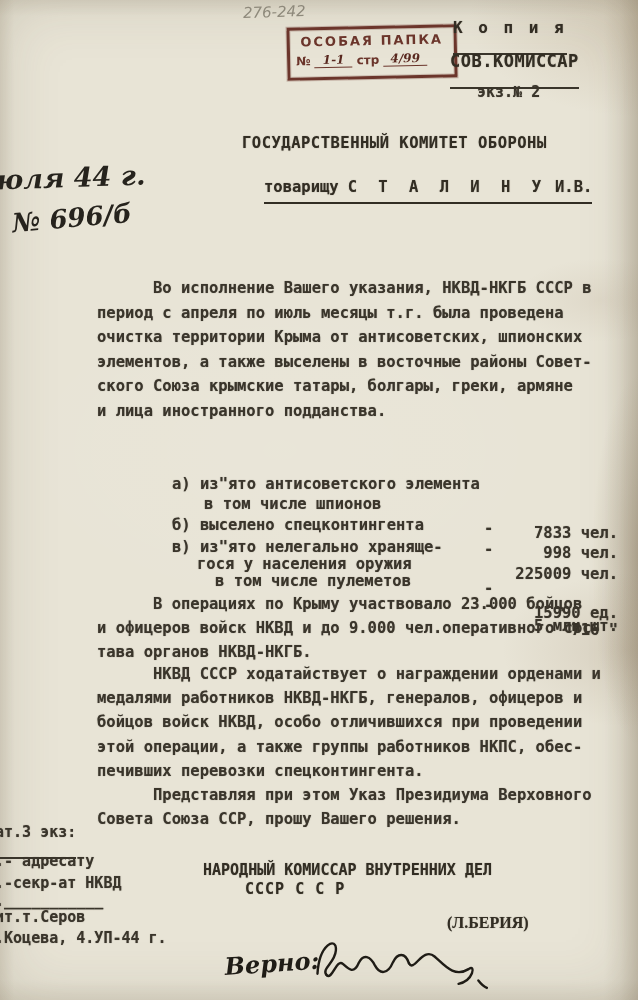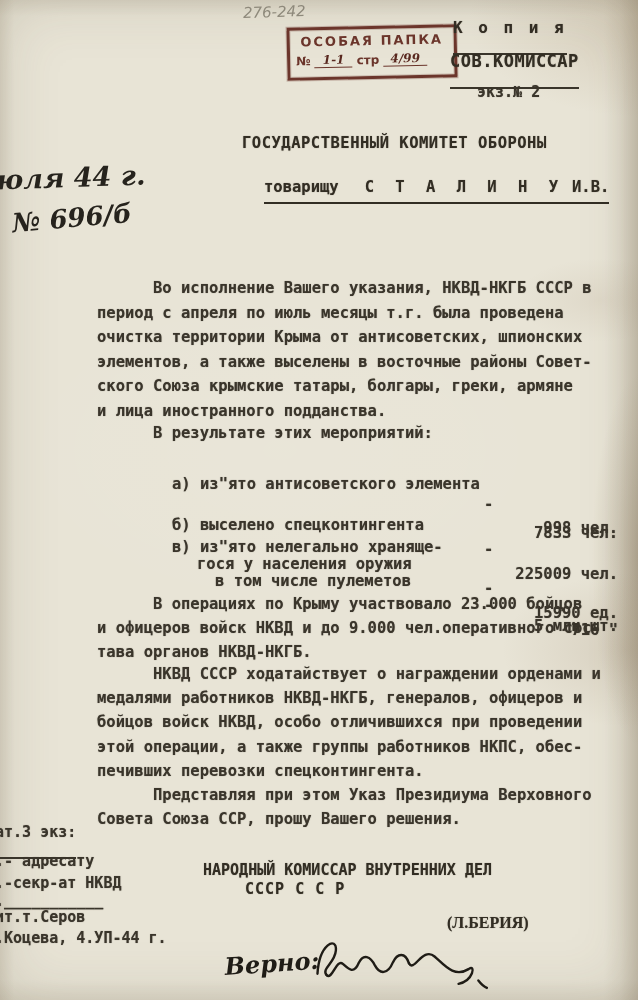--- a/index.html
+++ b/index.html
@@ -66,40 +66,40 @@
   </div>
 
   <div class="typed dark" style="left:453px; top:16px; font-size:16px; letter-spacing:3px;"><span class="ul">К о п и я</span></div>
 
   <div class="typed dark" style="left:450px; top:49px; font-size:17px; letter-spacing:0.5px;"><span class="ul" style="border-bottom-width:2.5px;">СОВ.КОМИССАР</span></div>
 
   <div class="typed" style="left:477px; top:80px; font-size:15px;">экз.№ 2</div>
 
   <div class="typed dark" style="left:242px; top:131px; font-size:15.5px; letter-spacing:0.5px;">ГОСУДАРСТВЕННЫЙ КОМИТЕТ ОБОРОНЫ</div>
 
-  <div class="typed dark" style="left:264px; top:175px; font-size:15.5px; border-bottom:2px solid #322d23; padding-bottom:2px;"><span>товарищу</span><span style="letter-spacing:6px; margin-left:26px;">С Т А Л И Н У</span><span style="margin-left:8px;">И.В.</span></div>
+  <div class="typed dark" style="left:264px; top:175px; font-size:15.5px; border-bottom:2px solid #322d23; padding-bottom:2px;"><span>товарищу</span><span style="letter-spacing:6px; margin-left:9px;">С Т А Л И Н У</span><span style="margin-left:8px;">И.В.</span></div>
 
   <div class="hand" style="left:-4px; top:162px; font-size:27px; transform:rotate(-2deg); font-weight:bold;">юля 44 г.</div>
   <div class="hand" style="left:12px; top:203px; font-size:26px; transform:rotate(-5deg); font-weight:bold;">№ 696/б</div>
 
   <div class="typed" style="left:97px; top:276px; width:525px; text-indent:56px;">Во исполнение Вашего указания, НКВД-НКГБ СССР в
 период с апреля по июль месяцы т.г. была проведена
 очистка территории Крыма от антисоветских, шпионских
 элементов, а также выселены в восточные районы Совет-
 ского Союза крымские татары, болгары, греки, армяне
 и лица иностранного подданства.</div>
 
-  <div class="typed" style="left:153px; top:421px;">В результате этих мероприятий:</div>
 
   <div class="typed row" style="top:447px;">
     <span class="lbl" style="left:172px;">а) из"ято антисоветского элемента</span>
     <span class="dash"></span>
     <span class="val">7833 чел.</span>
   </div>
   <div class="typed row" style="top:467px;">
+    <span class="lbl" style="left:204px;">в том числе шпионов</span>
     <span class="dash">-</span>
     <span class="val">998 чел.</span>
   </div>
   <div class="typed row" style="top:488px;">
     <span class="lbl" style="left:172px;">б) выселено спецконтингента</span>
     <span class="dash">-</span>
     <span class="val">225009 чел.</span>
   </div>
   <div class="typed row" style="top:510px;">
     <span class="lbl" style="left:172px;">в) из"ято нелегально храняще-</span>

